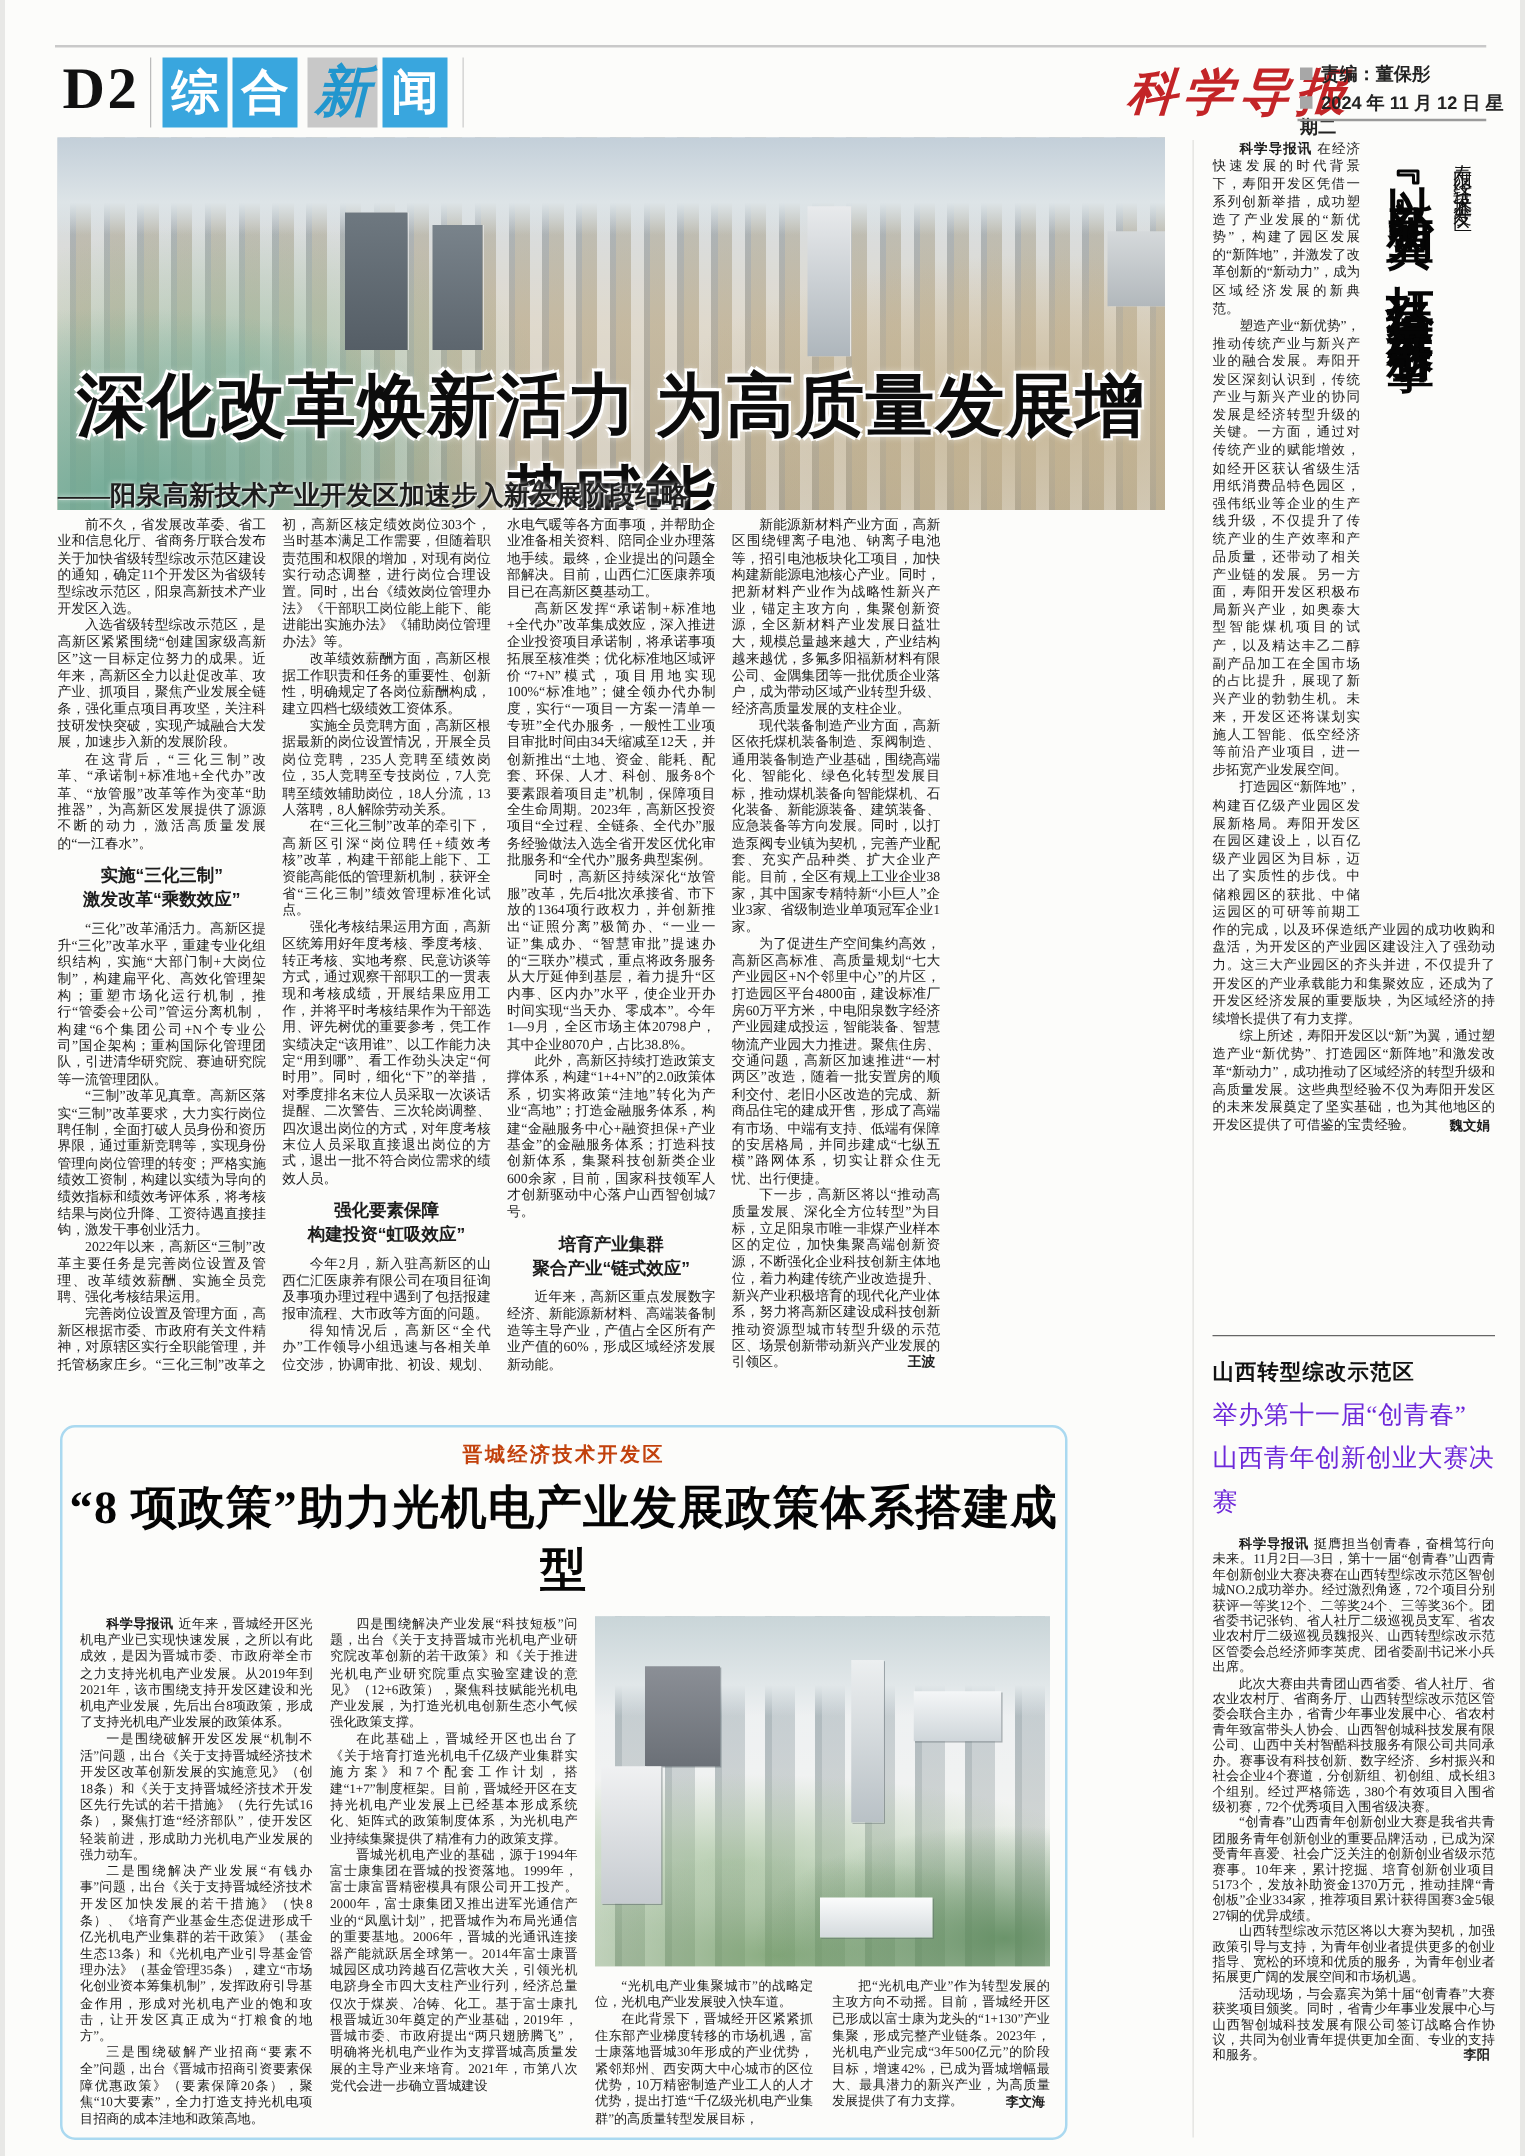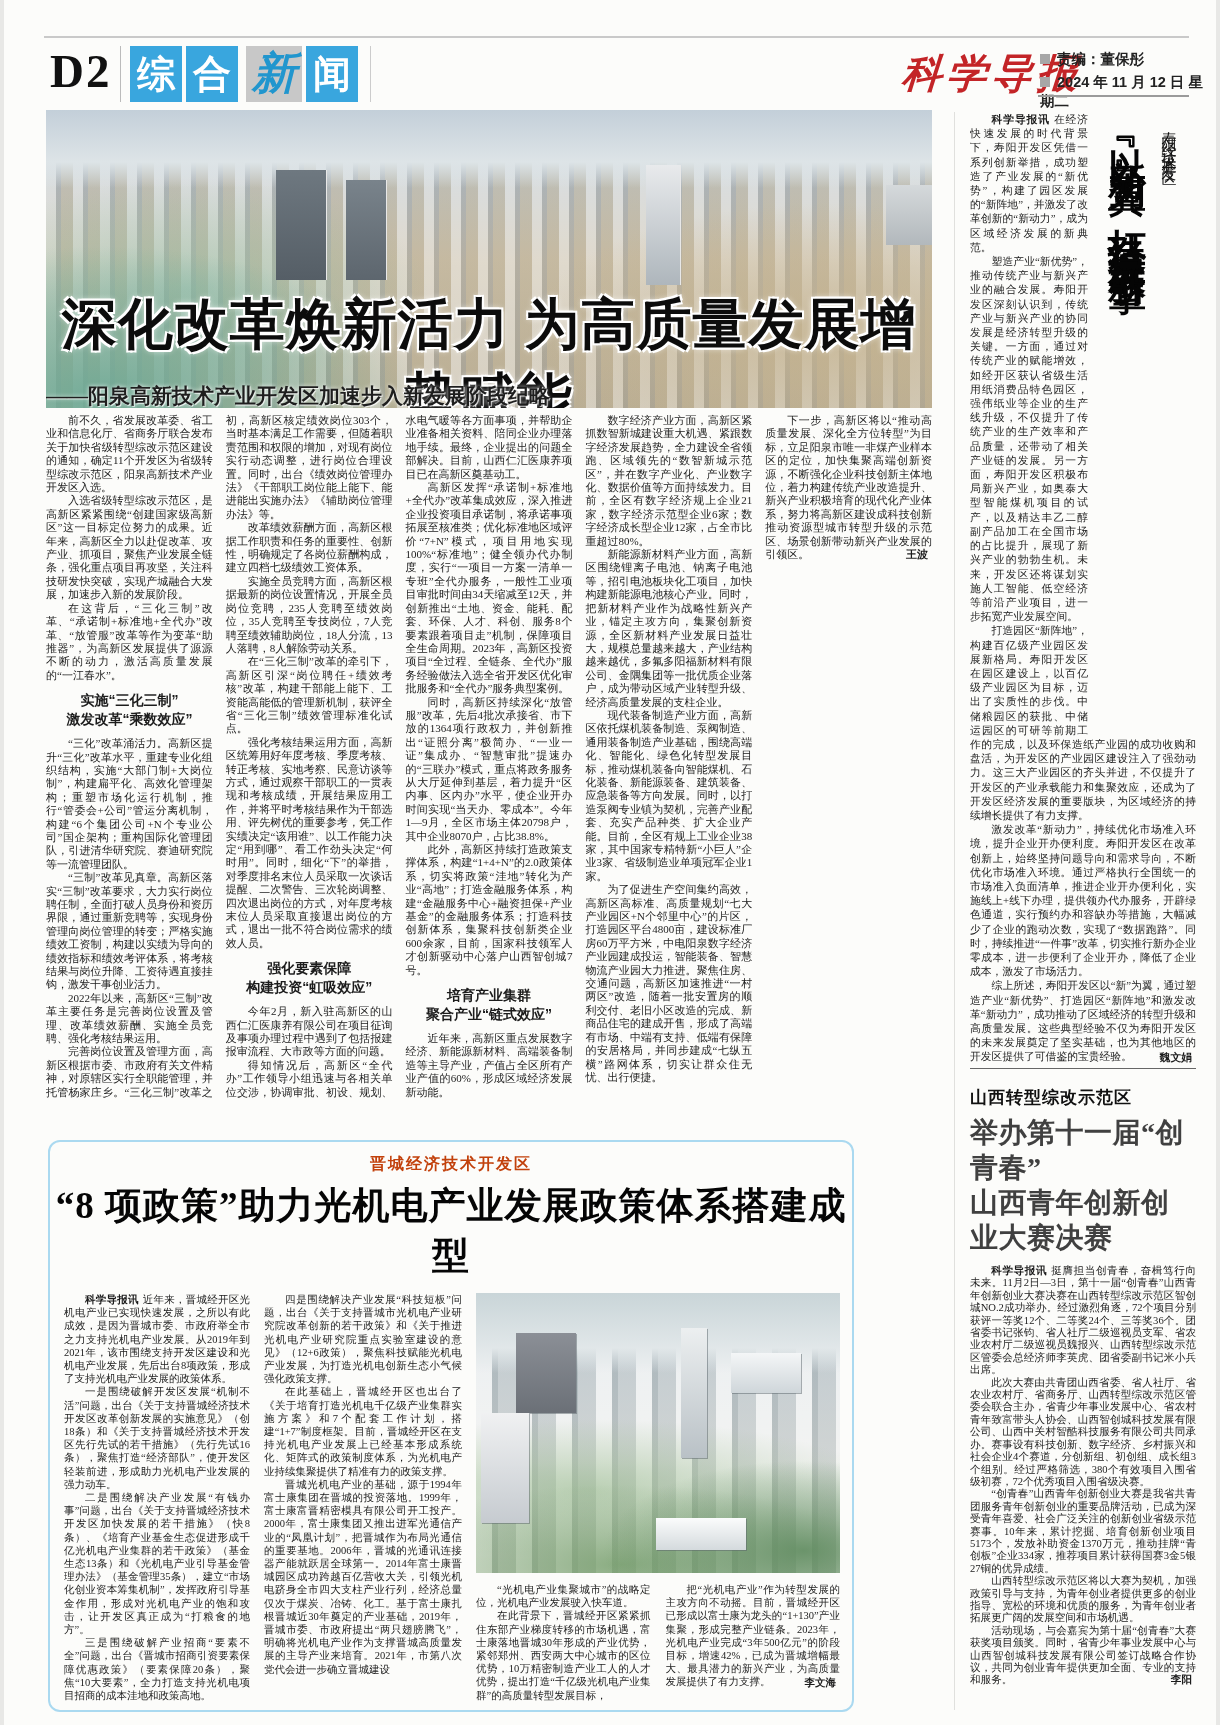--- a/index.html
+++ b/index.html
@@ -52,21 +52,21 @@
   #shouyang{position:absolute;left:966px;top:112px;width:226px;height:952px;
             font-size:10.8px;line-height:14.2px;text-align:justify;overflow:hidden;}
   #shouyang-head{float:right;width:98px;height:602px;margin:6px 0 8px 10px;display:flex;flex-direction:row;}
   #shouyang-headline{writing-mode:vertical-rl;font-size:38px;font-weight:900;letter-spacing:6px;color:#050505;
                      line-height:58px;}
   #shouyang-kicker{writing-mode:vertical-rl;font-size:15px;letter-spacing:5px;color:#111;margin-top:2px;line-height:26px;}
   #side-divider{position:absolute;left:966px;top:1068px;width:226px;height:1px;background:#666;}
 
   #dasai{position:absolute;left:966px;top:1086px;width:226px;}
   #dasai-kicker{font-size:17px;font-weight:bold;color:#111;letter-spacing:1px;}
-  .dasai-hl{font-size:28px;font-weight:700;line-height:35px;color:#404040;letter-spacing:0.5px;}
+  .dasai-hl{font-size:20px;font-weight:400;line-height:35px;color:#6d28d9;letter-spacing:0.5px;}
   #dasai-body{margin-top:9px;font-size:10.6px;line-height:12.4px;text-align:justify;}
 
   
   #jincheng{position:absolute;left:44px;top:1140px;width:806px;height:572px;
             border:2px solid #aad9f0;border-radius:12px;box-sizing:border-box;overflow:hidden;}
   #jc-kicker{text-align:center;font-size:16px;font-weight:bold;margin-top:12px;letter-spacing:2px;color:#c2410c;}
   #jc-headline{text-align:center;font-size:37px;font-weight:900;margin-top:6px;letter-spacing:1px;color:#050505;}
   #jc-cols{display:flex;gap:14px;padding:12px 12px 0 14px;font-size:10.5px;line-height:13.2px;text-align:justify;}
   .jc-col{overflow:hidden;}
   #jc-colA{width:186px;flex:none;}
@@ -129,40 +129,38 @@
       <div class="colhead">强化要素保障
 构建投资“虹吸效应”</div>
       <p class="para">今年2月，新入驻高新区的山西仁汇医康养有限公司在项目征询及事项办理过程中遇到了包括报建报审流程、大市政等方面的问题。</p>
       <p class="para">得知情况后，高新区“全代办”工作领导小组迅速与各相关单位交涉，协调审批、初设、规划、水电气暖等各方面事项，并帮助企业准备相关资料、陪同企业办理落地手续。最终，企业提出的问题全部解决。目前，山西仁汇医康养项目已在高新区奠基动工。</p>
       <p class="para">高新区发挥“承诺制+标准地+全代办”改革集成效应，深入推进企业投资项目承诺制，将承诺事项拓展至核准类；优化标准地区域评价“7+N”模式，项目用地实现100%“标准地”；健全领办代办制度，实行“一项目一方案一清单一专班”全代办服务，一般性工业项目审批时间由34天缩减至12天，并创新推出“土地、资金、能耗、配套、环保、人才、科创、服务8个要素跟着项目走”机制，保障项目全生命周期。2023年，高新区投资项目“全过程、全链条、全代办”服务经验做法入选全省开发区优化审批服务和“全代办”服务典型案例。</p>
       <p class="para">同时，高新区持续深化“放管服”改革，先后4批次承接省、市下放的1364项行政权力，并创新推出“证照分离”极简办、“一业一证”集成办、“智慧审批”提速办的“三联办”模式，重点将政务服务从大厅延伸到基层，着力提升“区内事、区内办”水平，使企业开办时间实现“当天办、零成本”。今年1—9月，全区市场主体20798户，其中企业8070户，占比38.8%。</p>
       <p class="para">此外，高新区持续打造政策支撑体系，构建“1+4+N”的2.0政策体系，切实将政策“洼地”转化为产业“高地”；打造金融服务体系，构建“金融服务中心+融资担保+产业基金”的金融服务体系；打造科技创新体系，集聚科技创新类企业600余家，目前，国家科技领军人才创新驱动中心落户山西智创城7号。</p>
       <div class="colhead">培育产业集群
 聚合产业“链式效应”</div>
       <p class="para">近年来，高新区重点发展数字经济、新能源新材料、高端装备制造等主导产业，产值占全区所有产业产值的60%，形成区域经济发展新动能。</p>
-      <p class="para">数字经济产业方面，高新区紧抓数智新城建设重大机遇、紧跟数字经济发展趋势，全力建设全省领跑、区域领先的“数智新城示范区”，并在数字产业化、产业数字化、数据价值等方面持续发力。目前，全区有数字经济规上企业21家，数字经济示范型企业6家；数字经济成长型企业12家，占全市比重超过80%。</p>
       <p class="para">新能源新材料产业方面，高新区围绕锂离子电池、钠离子电池等，招引电池板块化工项目，加快构建新能源电池核心产业。同时，把新材料产业作为战略性新兴产业，锚定主攻方向，集聚创新资源，全区新材料产业发展日益壮大，规模总量越来越大，产业结构越来越优，多氟多阳福新材料有限公司、金隅集团等一批优质企业落户，成为带动区域产业转型升级、经济高质量发展的支柱企业。</p>
       <p class="para">现代装备制造产业方面，高新区依托煤机装备制造、泵阀制造、通用装备制造产业基础，围绕高端化、智能化、绿色化转型发展目标，推动煤机装备向智能煤机、石化装备、新能源装备、建筑装备、应急装备等方向发展。同时，以打造泵阀专业镇为契机，完善产业配套、充实产品种类、扩大企业产能。目前，全区有规上工业企业38家，其中国家专精特新“小巨人”企业3家、省级制造业单项冠军企业1家。</p>
       <p class="para">为了促进生产空间集约高效，高新区高标准、高质量规划“七大产业园区+N个邻里中心”的片区，打造园区平台4800亩，建设标准厂房60万平方米，中电阳泉数字经济产业园建成投运，智能装备、智慧物流产业园大力推进。聚焦住房、交通问题，高新区加速推进“一村两区”改造，随着一批安置房的顺利交付、老旧小区改造的完成、新商品住宅的建成开售，形成了高端有市场、中端有支持、低端有保障的安居格局，并同步建成“七纵五横”路网体系，切实让群众住无忧、出行便捷。</p>
       <p class="para">下一步，高新区将以“推动高质量发展、深化全方位转型”为目标，立足阳泉市唯一非煤产业样本区的定位，加快集聚高端创新资源，不断强化企业科技创新主体地位，着力构建传统产业改造提升、新兴产业积极培育的现代化产业体系，努力将高新区建设成科技创新推动资源型城市转型升级的示范区、场景创新带动新兴产业发展的引领区。</p>
       <div class="byline">王波</div>
     </div>
 
   <div id="side-vrule"></div>
 
   <div id="shouyang">
     <div id="shouyang-head">
       <div id="shouyang-headline" class="hei">以『新』为翼　打造经济发展新引擎</div>
       <div id="shouyang-kicker">寿阳经济技术开发区</div>
     </div>
     <div>
         <p class="para"><b class="leadtag">科学导报讯</b>在经济快速发展的时代背景下，寿阳开发区凭借一系列创新举措，成功塑造了产业发展的“新优势”，构建了园区发展的“新阵地”，并激发了改革创新的“新动力”，成为区域经济发展的新典范。</p>
         <p class="para">塑造产业“新优势”，推动传统产业与新兴产业的融合发展。寿阳开发区深刻认识到，传统产业与新兴产业的协同发展是经济转型升级的关键。一方面，通过对传统产业的赋能增效，如经开区获认省级生活用纸消费品特色园区，强伟纸业等企业的生产线升级，不仅提升了传统产业的生产效率和产品质量，还带动了相关产业链的发展。另一方面，寿阳开发区积极布局新兴产业，如奥泰大型智能煤机项目的试产，以及精达丰乙二醇副产品加工在全国市场的占比提升，展现了新兴产业的勃勃生机。未来，开发区还将谋划实施人工智能、低空经济等前沿产业项目，进一步拓宽产业发展空间。</p>
         <p class="para">打造园区“新阵地”，构建百亿级产业园区发展新格局。寿阳开发区在园区建设上，以百亿级产业园区为目标，迈出了实质性的步伐。中储粮园区的获批、中储运园区的可研等前期工作的完成，以及环保造纸产业园的成功收购和盘活，为开发区的产业园区建设注入了强劲动力。这三大产业园区的齐头并进，不仅提升了开发区的产业承载能力和集聚效应，还成为了开发区经济发展的重要版块，为区域经济的持续增长提供了有力支撑。</p>
-        <p class="para">激发改革“新动力”，持续优化市场准入环境，提升企业开办便利度。寿阳开发区在改革创新上，始终坚持问题导向和需求导向，不断优化市场准入环境。通过严格执行全国统一的市场准入负面清单，推进企业开办便利化，实施线上+线下办理，提供领办代办服务，开辟绿色通道，实行预约办和容缺办等措施，大幅减少了企业的跑动次数，实现了“数据跑路”。同时，持续推进“一件事”改革，切实推行新办企业零成本，进一步便利了企业开办，降低了企业成本，激发了市场活力。</p>
         <p class="para">综上所述，寿阳开发区以“新”为翼，通过塑造产业“新优势”、打造园区“新阵地”和激发改革“新动力”，成功推动了区域经济的转型升级和高质量发展。这些典型经验不仅为寿阳开发区的未来发展奠定了坚实基础，也为其他地区的开发区提供了可借鉴的宝贵经验。</p>
         <div class="byline">魏文娟</div>
       </div>
   </div>
 
   <div id="side-divider"></div>
 
   <div id="dasai">
     <div id="dasai-kicker" class="hei">山西转型综改示范区</div>
     <div class="dasai-hl" style="margin-top:6px;">举办第十一届“创青春”</div>

